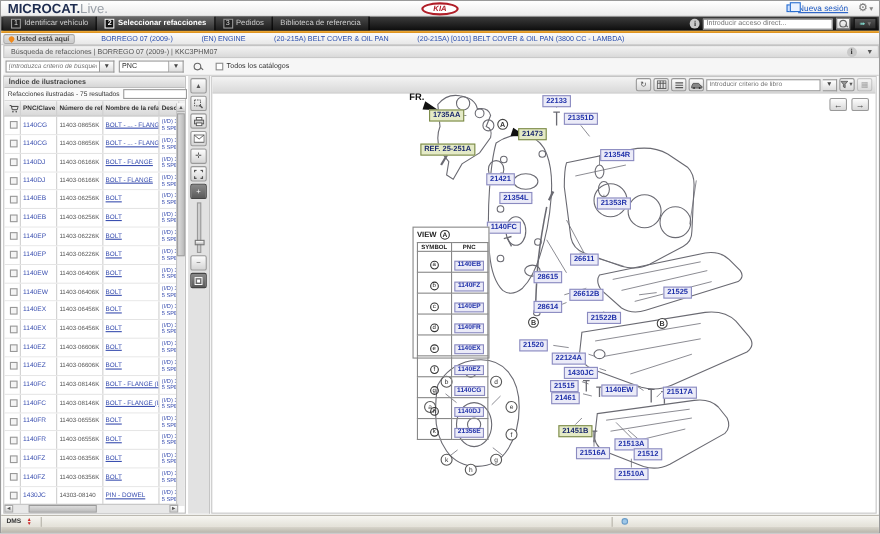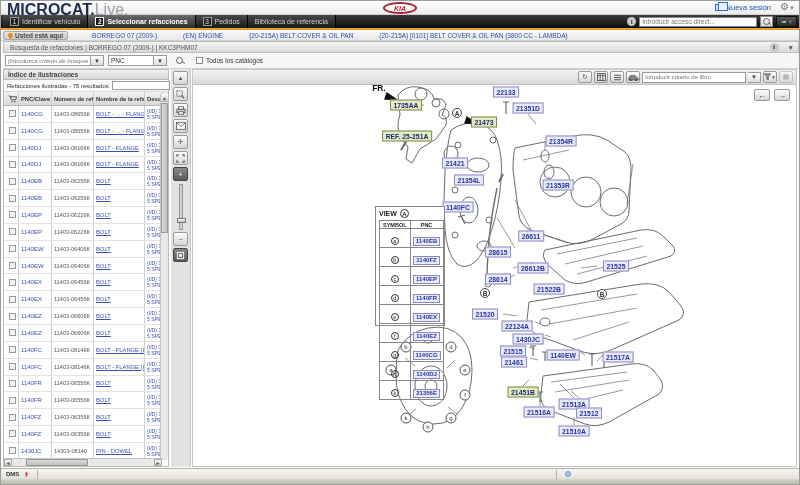--- a/index.html
+++ b/index.html
@@ -2,26 +2,26 @@
 <html><head>
 <meta charset="utf-8">
 <style>
   * { margin:0; padding:0; box-sizing:border-box; }
   html,body { width:800px; height:485px; overflow:hidden; }
   body { font-family:"Liberation Sans", sans-serif; background:#fff; position:relative; border:1px solid #9a9a9a; }
 
   
   .topbar { position:absolute; left:0; top:0; width:800px; height:14px;
     background:linear-gradient(#ffffff,#ececec); border-bottom:1px solid #cfcfcf; }
-  .brand { position:absolute; left:6px; top:0px; font-size:16px; font-weight:bold; color:#1e2c4f; letter-spacing:0px; }
+  .brand { position:absolute; left:6px; top:0px; font-size:12px; font-weight:bold; color:#1e2c4f; letter-spacing:0px; }
   .brand .live { font-weight:normal; color:#9aa0a8; }
   .kia { position:absolute; left:382px; top:1px; width:34px; height:12px; border:2px solid #b01e28;
     border-radius:50%; color:#b01e28; font-size:7px; font-weight:bold; font-style:italic;
     display:flex; align-items:center; justify-content:center; background:#fff; }
-  .newsession { position:absolute; right:30px; top:2px; font-size:7.5px; color:#1a57c2; display:flex; align-items:center; gap:3px; }
+  .newsession { position:absolute; right:30px; top:2px; font-size:7.5px; color:#1a57c2; text-decoration:underline; display:flex; align-items:center; gap:3px; }
   .winicon { width:8px; height:7px; border:1px solid #2a6fd0; background:#cfe2ff; position:relative; display:inline-block; }
   .winicon:before { content:""; position:absolute; left:2px; top:-3px; width:8px; height:7px; border:1px solid #2a6fd0; background:#eaf2ff; }
   .gear { position:absolute; right:6px; top:0px; font-size:10px; color:#777; cursor:default; }
   .gear .caret { font-size:6px; color:#888; }
 
   
   .tabbar { position:absolute; left:0; top:14px; width:800px; height:13px;
     background:linear-gradient(#3c3c3c,#0c0c0c); }
   .tabbar:after { content:""; position:absolute; left:0; top:13px; width:800px; height:2px; background:linear-gradient(#f2b03c,#d88d1d); }
   .tabs { position:absolute; left:2px; top:0; height:13px; display:flex; }

